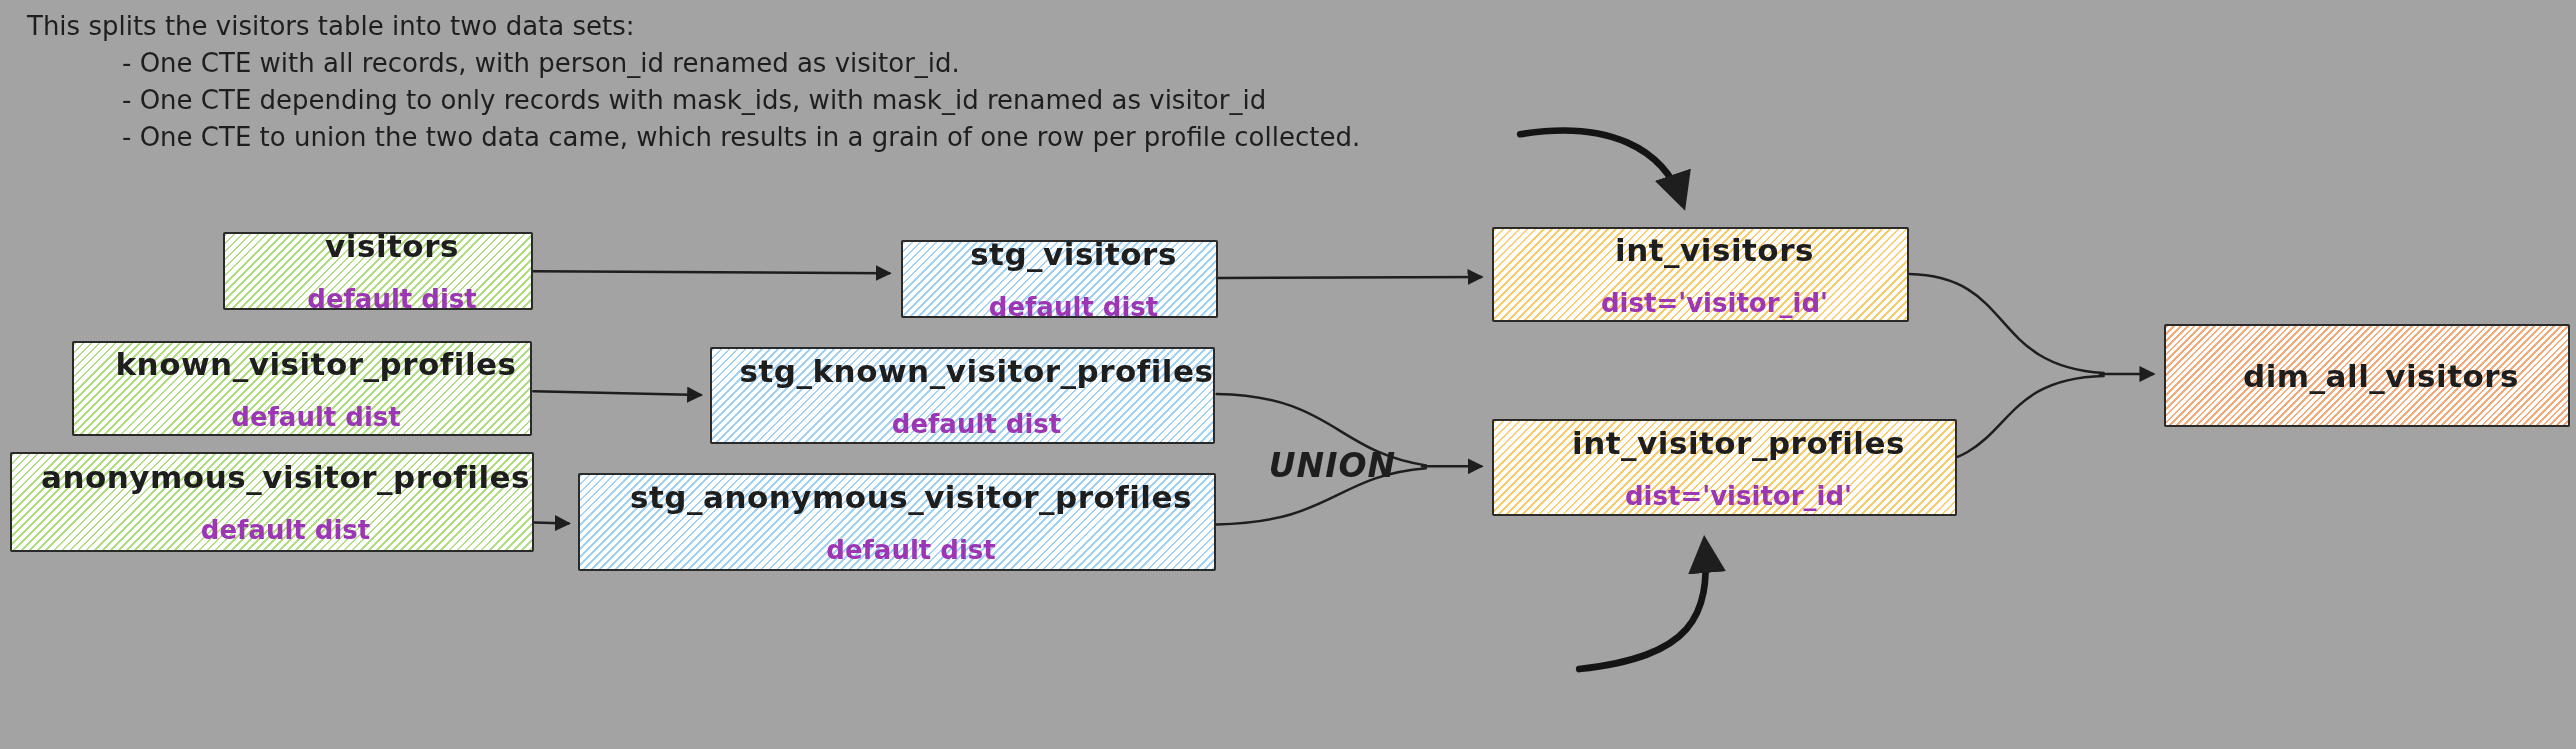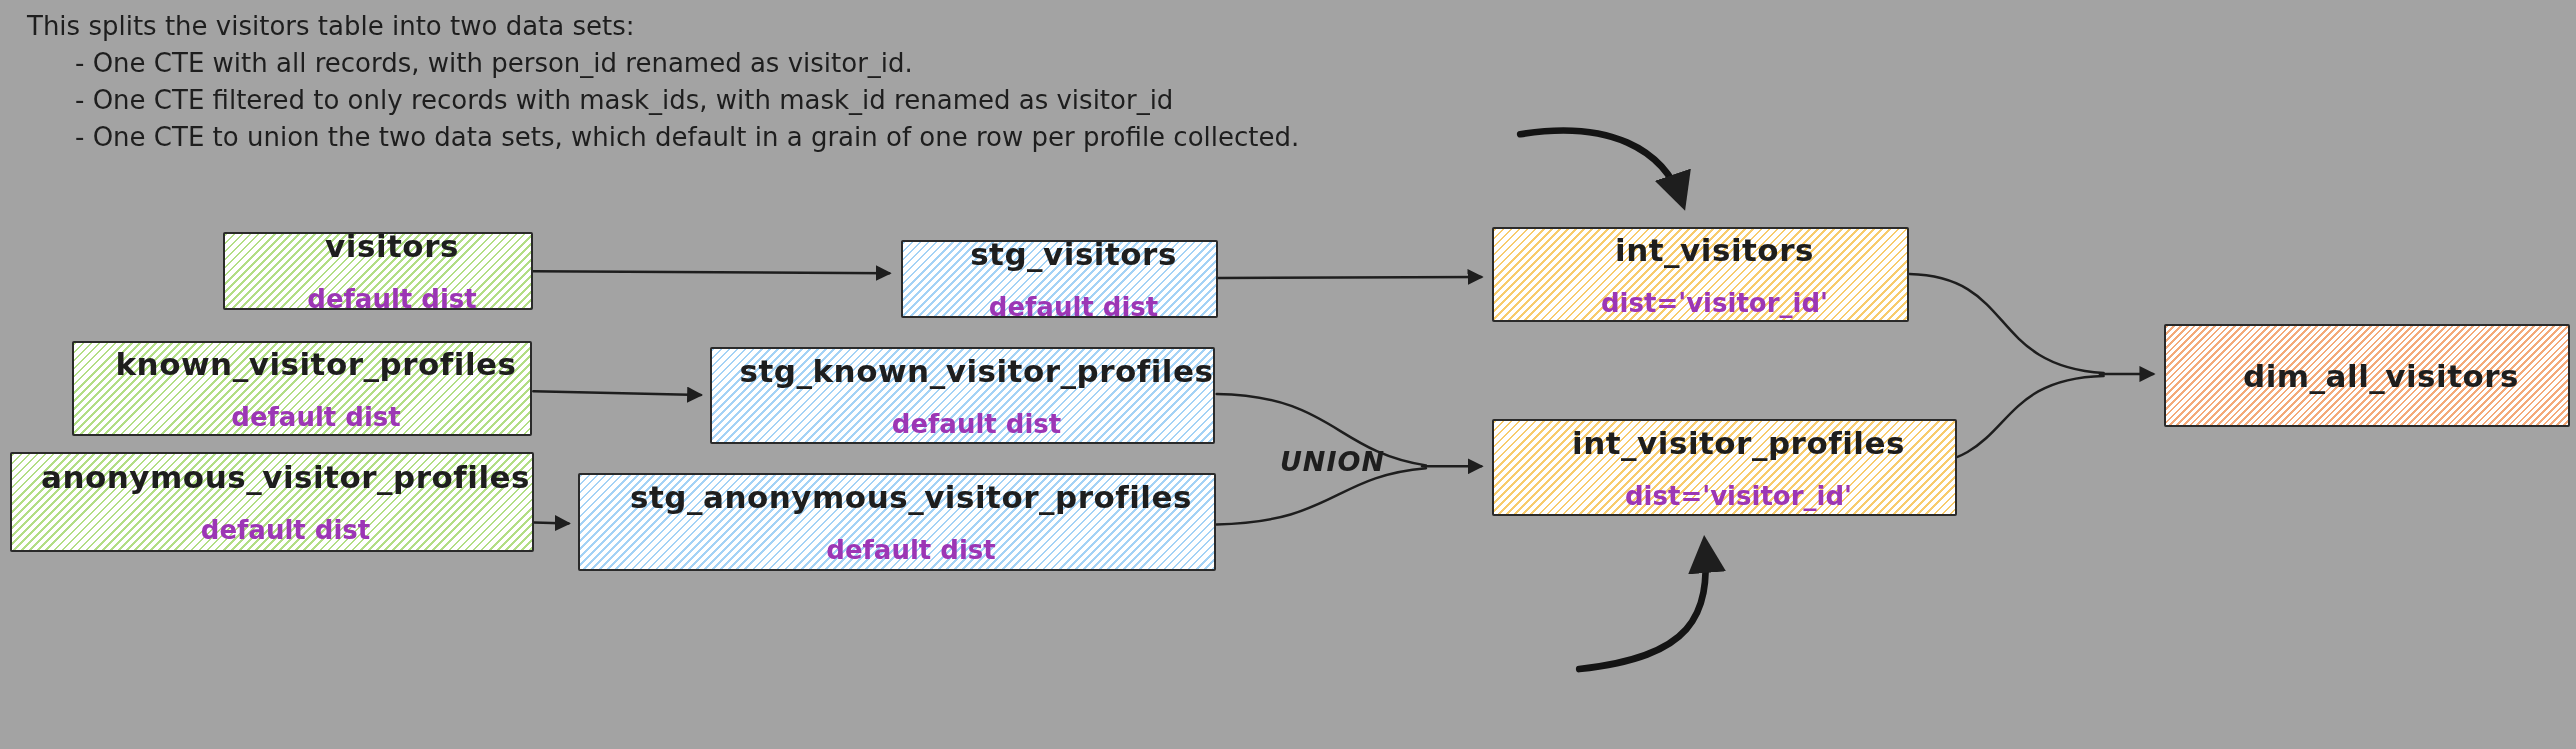--- a/index.html
+++ b/index.html
@@ -17,25 +17,25 @@
   }
   .node .title{font-size:31px;font-weight:600;letter-spacing:0.5px;white-space:nowrap;}
   .node .subtitle{font-size:26px;font-weight:600;color:#9c36b5;white-space:nowrap;}
   .hatch-green{background-image:repeating-linear-gradient(135deg, rgba(174,220,127,.95) 0 1.9px, rgba(255,255,255,0) 1.9px 5.7px);}
   .hatch-blue{background-image:repeating-linear-gradient(135deg, rgba(159,208,245,.95) 0 1.9px, rgba(255,255,255,0) 1.9px 5.7px);}
   .hatch-yellow{background-image:repeating-linear-gradient(135deg, rgba(247,198,93,.9) 0 1.9px, rgba(255,255,255,0) 1.9px 5.7px);}
   .hatch-orange{background-image:repeating-linear-gradient(135deg, rgba(243,165,114,.95) 0 1.9px, rgba(255,255,255,0) 1.9px 4.8px);}
   .dim-title{font-size:36px;font-weight:600;letter-spacing:0.5px;}
 
   .top-note{position:absolute;left:27px;top:7.6px;font-size:26px;line-height:37px;font-weight:500;}
-  .top-note .bullet{margin-left:48px;}
+  .top-note .bullet{margin-left:95px;}
   .bottom-note{position:absolute;left:914px;top:631px;width:685px;text-align:center;
     font-size:28px;line-height:38px;font-weight:500;}
   .union-label{position:absolute;left:1266px;top:446px;width:133px;text-align:center;
-    font-size:27px;font-style:italic;font-weight:600;letter-spacing:1px;}
+    font-size:33px;font-style:italic;font-weight:600;letter-spacing:1px;}
 </style>
 </head>
 <body>
 
 <div class="canvas">
 
   <svg class="wires" viewBox="0 0 2706 787">
     <defs>
       <marker id="arrow" viewBox="0 0 10 10" refX="8.5" refY="5" markerWidth="6.5" markerHeight="6.5" orient="auto-start-reverse">
         <path d="M0,0 L10,5 L0,10 z" fill="#1e1e1e"></path>
@@ -62,22 +62,22 @@
     <g stroke="#141414" stroke-width="7" fill="none" stroke-linecap="round">
 
       <path d="M1597 141 C1690 126 1748 156 1767 212" marker-end="url(#arrowBig)"></path>
       <path d="M1659 703 C1777 690 1797 648 1791 572" marker-end="url(#arrowBig)"></path>
     </g>
   </svg>
 
   <div class="top-note">
     <div>This splits the visitors table into two data sets:</div>
     <div class="bullet">- One CTE with all records, with person_id renamed as visitor_id.</div>
-    <div class="bullet">- One CTE filtered to only records with mask_ids, with mask_id renamed as visitor_id</div>
-    <div class="bullet">- One CTE to union the two data sets, which default in a grain of one row per profile collected.</div>
+    <div class="bullet">- One CTE depending to only records with mask_ids, with mask_id renamed as visitor_id</div>
+    <div class="bullet">- One CTE to union the two data came, which results in a grain of one row per profile collected.</div>
   </div>
 
   <div class="node hatch-green" style="left:223px;top:232px;width:310px;height:78px;">
     <div class="title">visitors</div>
     <div class="subtitle">default dist</div>
   </div>
   <div class="node hatch-green" style="left:72px;top:341px;width:460px;height:95px;">
     <div class="title">known_visitor_profiles</div>
     <div class="subtitle">default dist</div>
   </div>

